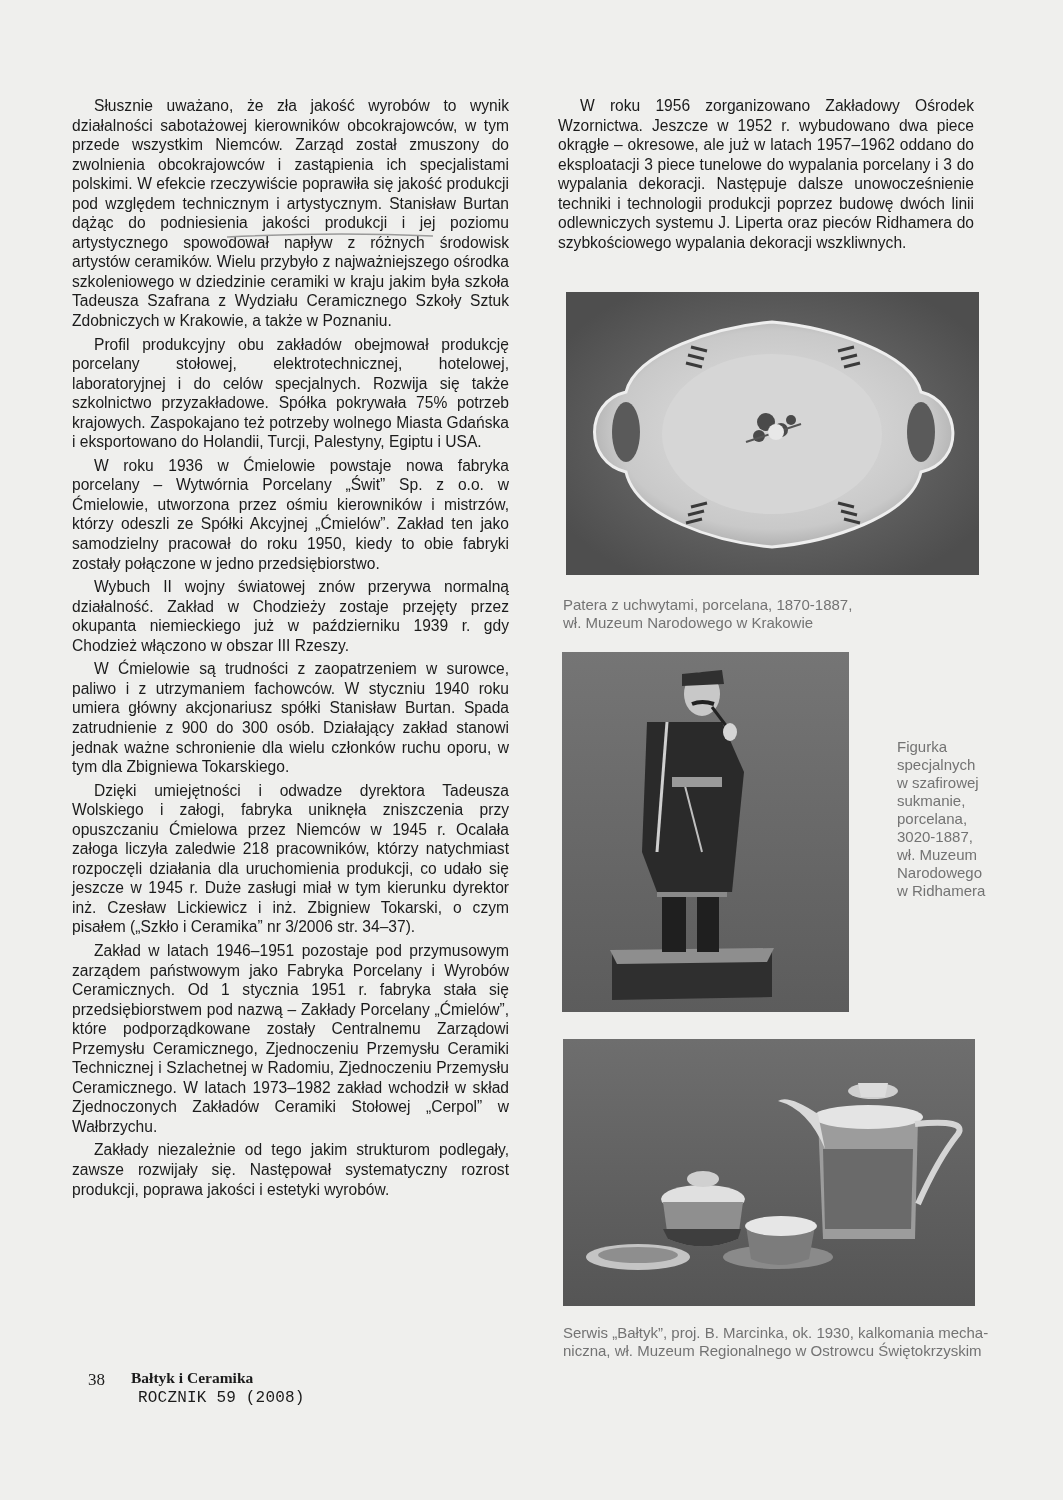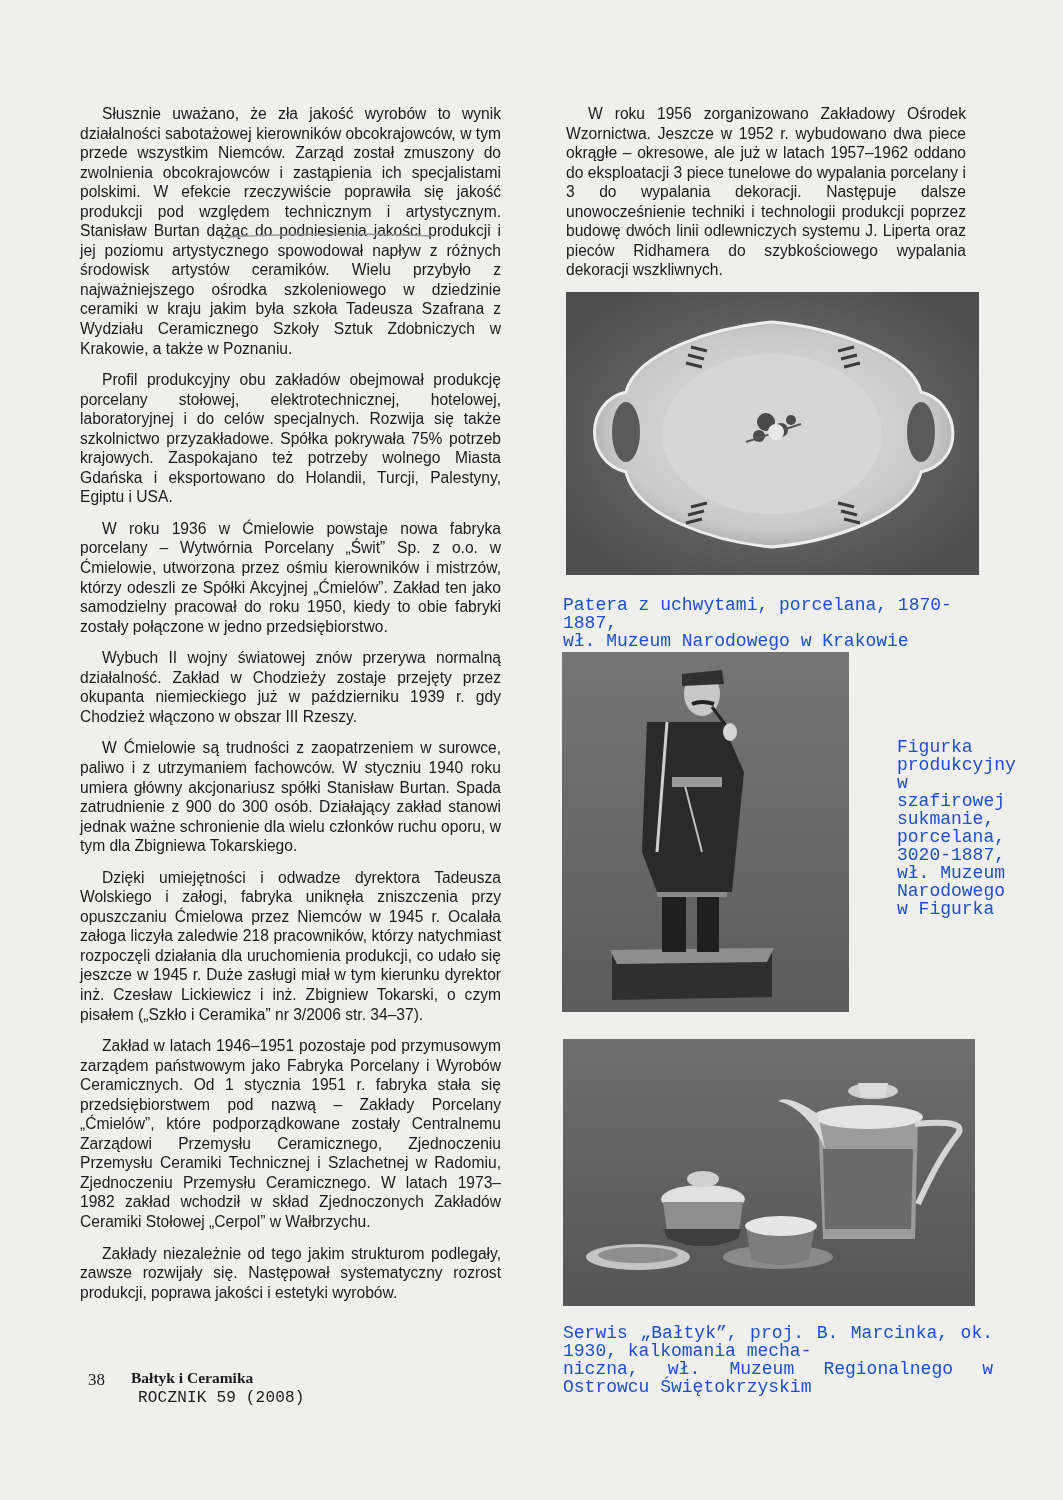--- a/index.html
+++ b/index.html
@@ -9,38 +9,37 @@
     font-family:"Liberation Sans", sans-serif;
     color:#1b1b1b;
   }
   .col {
     position:absolute;
     font-size:15.6px;
     line-height:19.55px;
     text-align:justify;
     hyphens:manual;
   }
-  .col p { margin:12px; text-indent:22px; }
+  .col p { margin:4px; text-indent:22px; }
   #left { left:68px; top:92px; width:445px; }
   #right { left:554px; top:92px; width:424px; }
   .photo {
     position:absolute;
     background:#6a6a6a;
     overflow:hidden;
   }
   .photo svg { display:block; width:100%; height:100%; }
   #photo1 { left:566px; top:292px; width:413px; height:283px; }
   #photo2 { left:562px; top:652px; width:287px; height:360px; }
   #photo3 { left:563px; top:1039px; width:412px; height:267px; }
   .caption {
     position:absolute;
-    font-size:18px;
+    font-size:15px;
     line-height:18px;
-    color:#1d4ed8;
-    font-family:Liberation Mono, monospace;
+    color:#737373;
   }
   #cap1 { left:563px; top:596px; width:420px; }
   #cap2 { left:897px; top:738px; width:110px; }
   #cap3 { left:563px; top:1324px; width:430px; text-align:justify; }
   .folio {
     position:absolute; left:88px; top:1370px;
     font-family:"Liberation Serif", serif;
     font-size:17px; color:#1b1b1b;
   }
   .journal {
@@ -144,28 +143,28 @@
     <ellipse cx="140" cy="42" rx="18" ry="22" fill="#c8c8c8"></ellipse>
     <path d="M120 22 L160 18 L162 32 L120 34 Z" fill="#303030"></path>
     <path d="M130 52 Q140 48 152 52" stroke="#222" stroke-width="4" fill="none"></path>
 
     <path d="M150 55 L165 75" stroke="#222" stroke-width="3"></path>
     <ellipse cx="168" cy="80" rx="7" ry="9" fill="#d5d5d5"></ellipse>
   </svg>
 </div>
 <div id="cap2" class="caption">
   <div>Figurka</div>
-  <div>produkcyjny</div>
+  <div>specjalnych</div>
   <div>w szafirowej</div>
   <div>sukmanie,</div>
   <div>porcelana,</div>
   <div>3020-1887,</div>
   <div>wł. Muzeum</div>
   <div>Narodowego</div>
-  <div>w Figurka</div>
+  <div>w Ridhamera</div>
 </div>
 
 <div id="photo3" class="photo">
   <svg viewBox="0 0 412 267" preserveAspectRatio="none">
     <defs>
       <linearGradient id="g3" x1="0" y1="0" x2="0" y2="1">
         <stop offset="0" stop-color="#6e6e6e"></stop>
         <stop offset="1" stop-color="#555555"></stop>
       </linearGradient>
     </defs>

